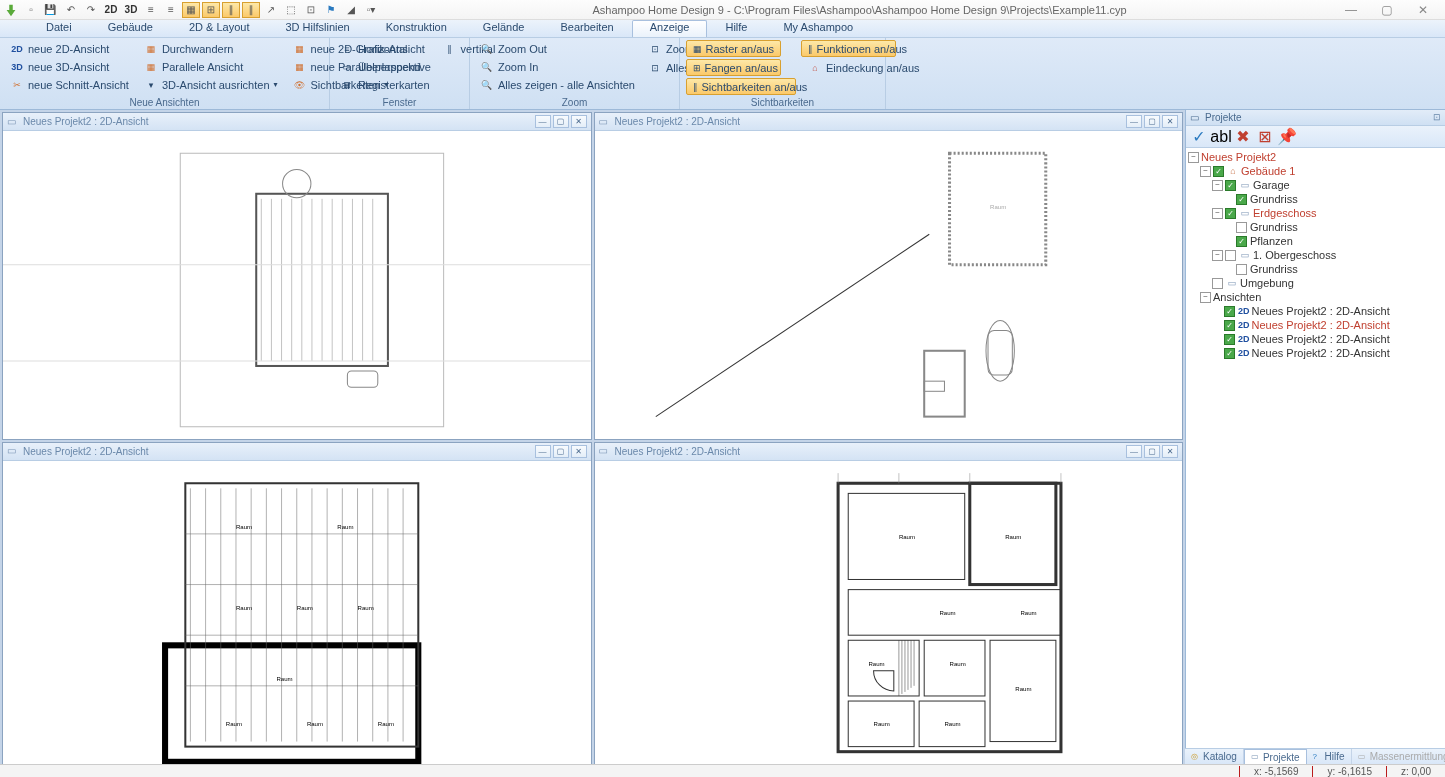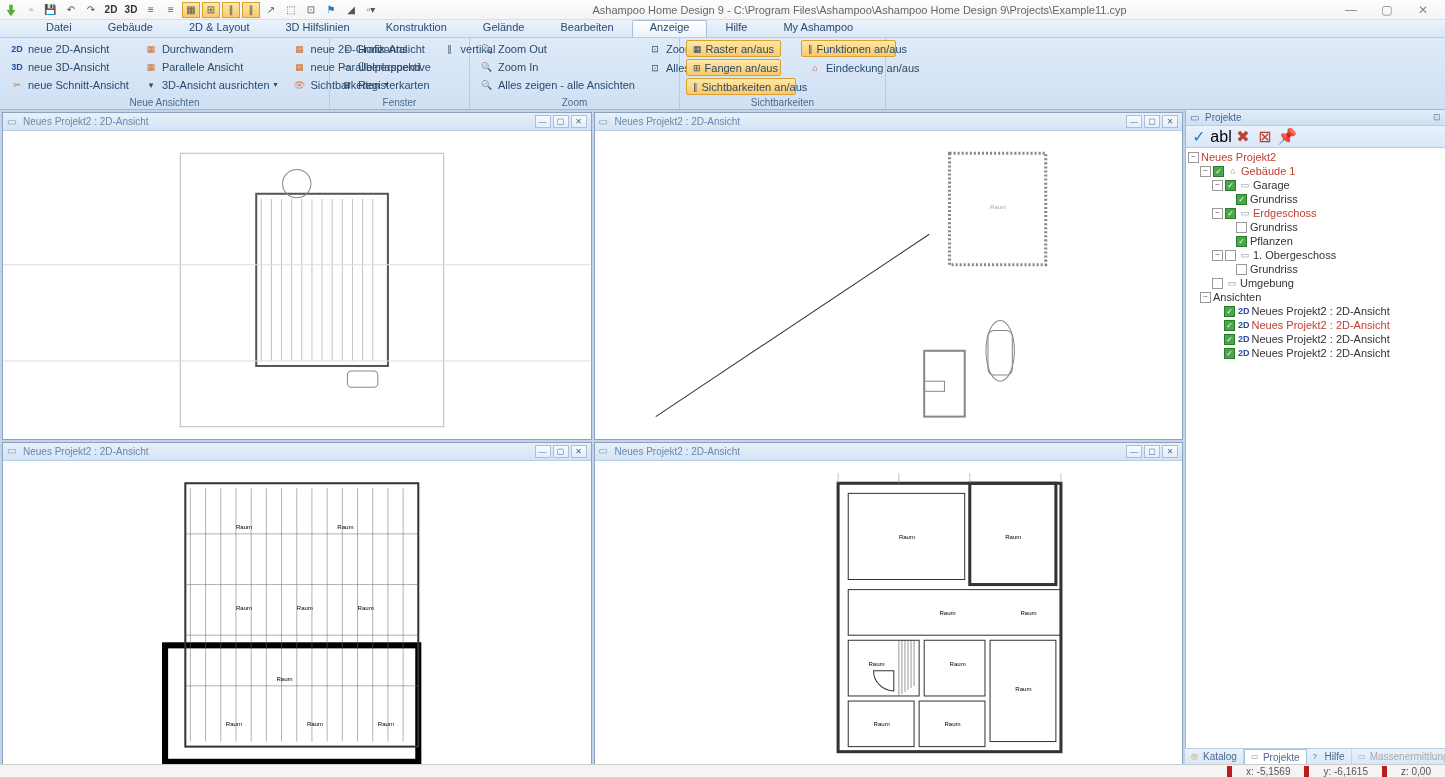--- a/index.html
+++ b/index.html
@@ -59,21 +59,21 @@
 
 
 .bottom-tabs { position:absolute; bottom:13px; right:0; height:16px; width:260px; background:linear-gradient(to bottom,#eaf2fb,#d9e7f8); border-top:1px solid #b8cde4; display:flex; font-size:10px;}
 .btab { padding:1px 6px; display:flex; align-items:center; gap:2px; border-right:1px solid #c4d4e8; cursor:pointer; color:#4a6a8e;}
 .btab.active{background:#fff; border:1px solid #a8c0de; border-bottom:none;}
 .btab.disabled{color:#aaa;}
 .btab .ic{width:10px;height:10px;font-size:8px;}
 
 
 .statusbar { position:absolute; bottom:0; left:0; right:0; height:13px; background:#f4f4f4; border-top:1px solid #ccc; display:flex; justify-content:flex-end; align-items:center; font-size:10px; color:#555;}
-.status-cell { border-left:5px solid #b91c1c; padding:0 14px;}
+.status-cell { border-left:1px solid #b91c1c; padding:0 14px;}
 </style>
 </head>
 <body>
 
 <div class="titlebar">
   <div class="qat">
     <span class="qat-btn green-arrow">
       <svg viewBox="0 0 16 16">
           <path fill="#5aaa3a" d="M8 1 L13 8 L10 8 L10 14 L6 14 L6 8 L3 8 Z" transform="rotate(180 8 8)"></path>
         </svg>

